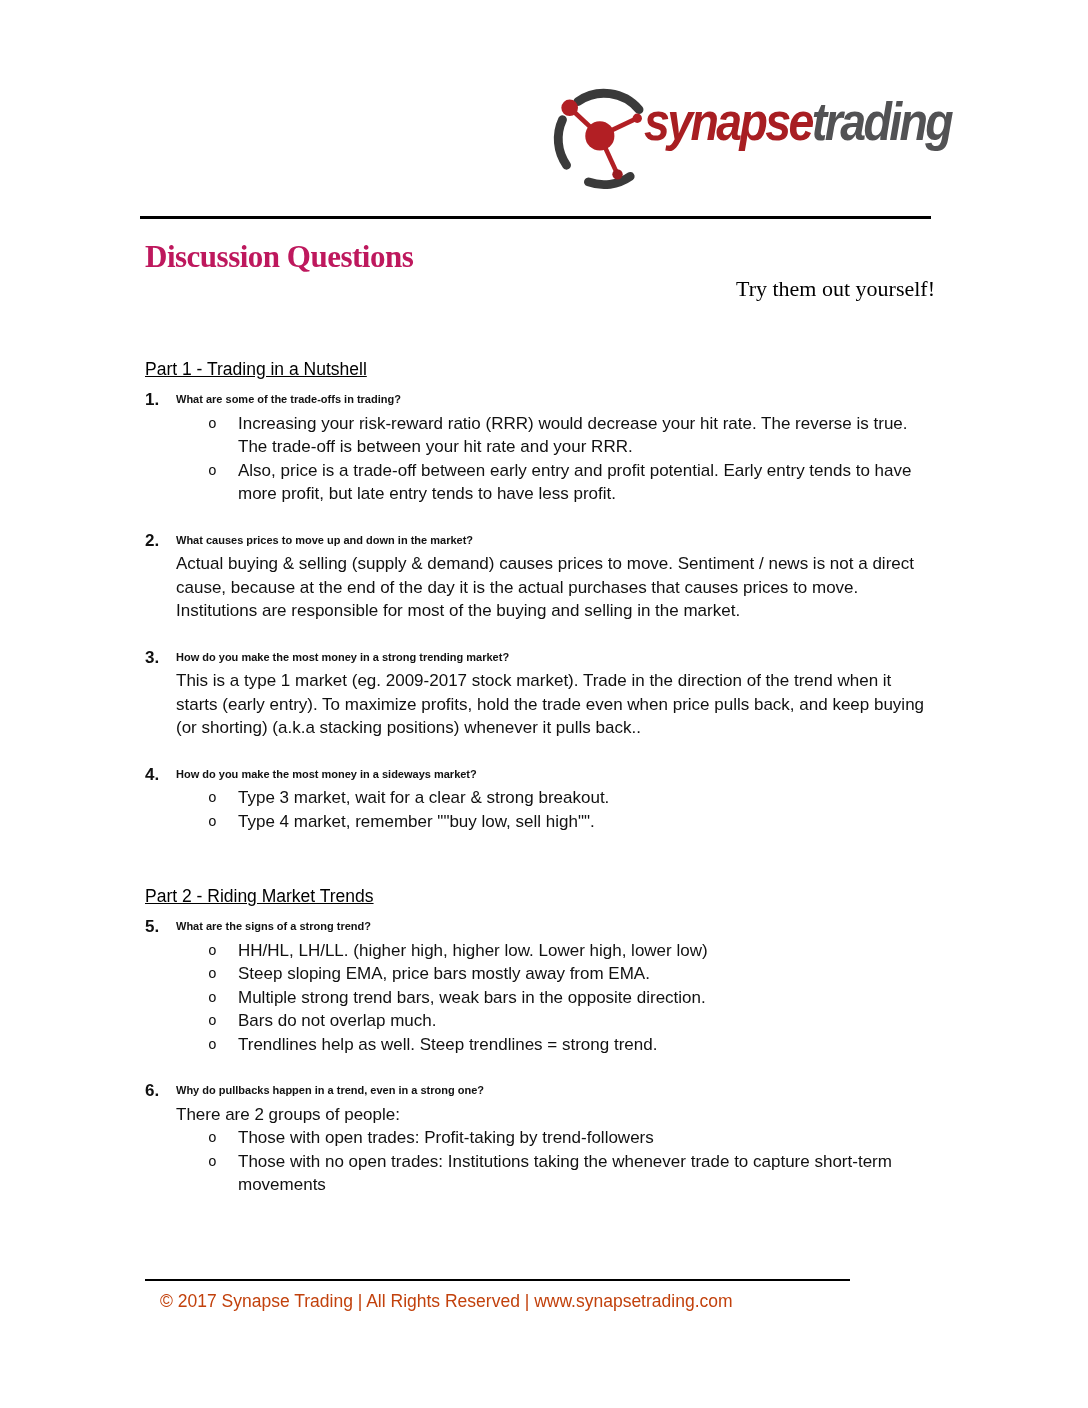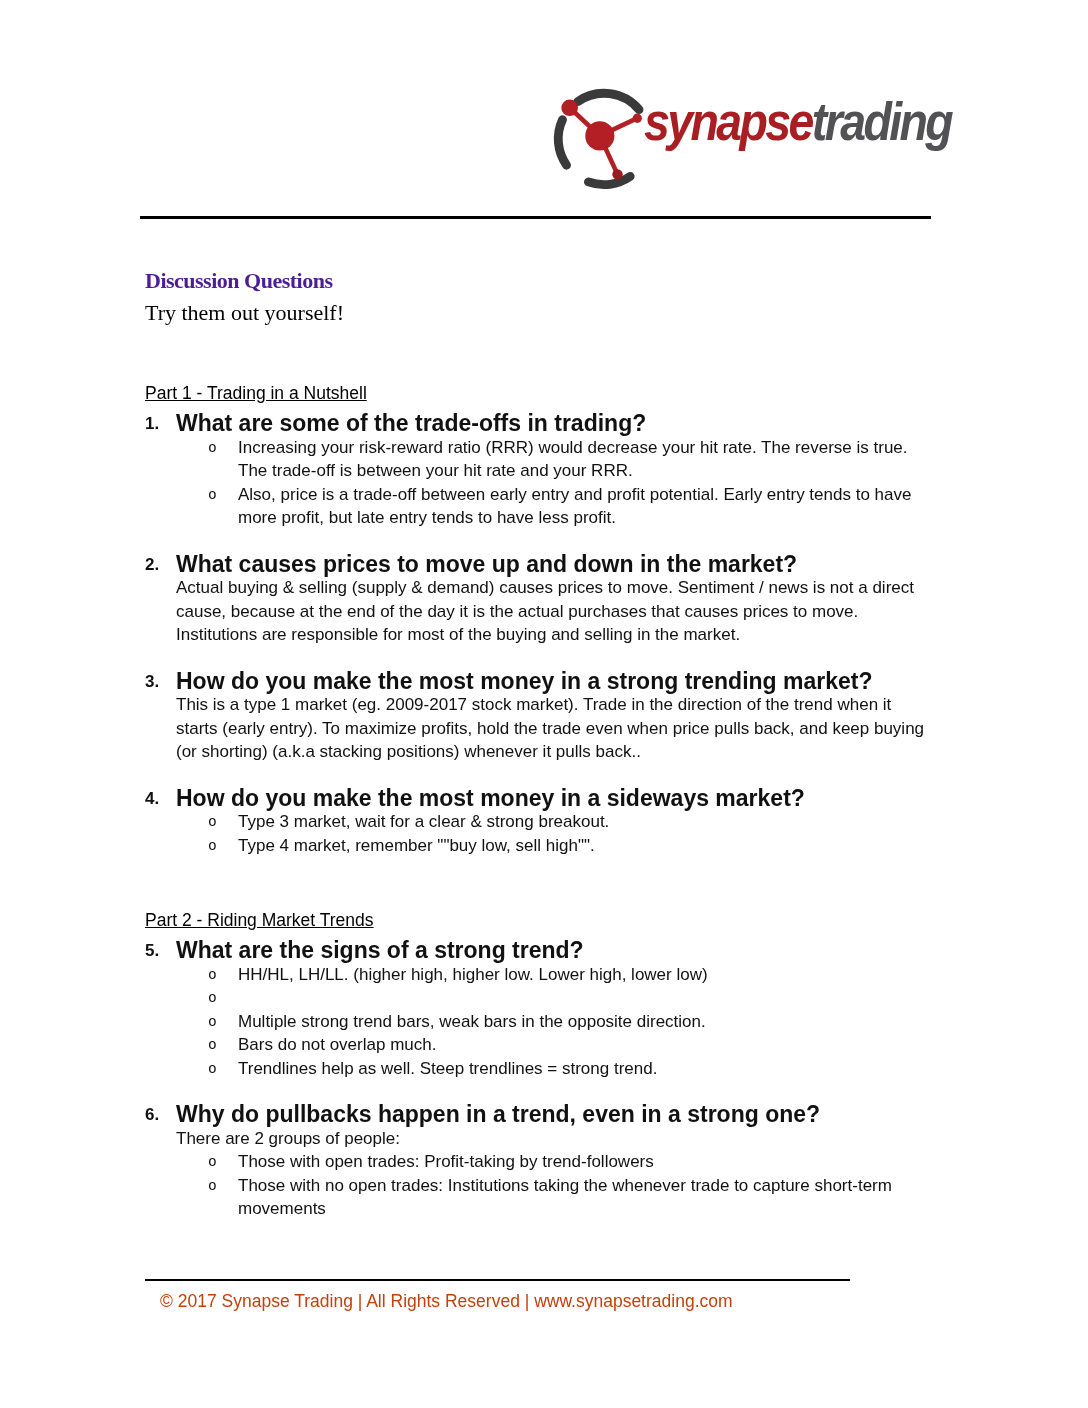--- a/index.html
+++ b/index.html
@@ -54,32 +54,32 @@
 
   
   .content {
     position: absolute;
     top: 240px; left: 145px;
     width: 790px;
   }
   .doc-title {
     font-family: "Liberation Serif", serif;
     font-weight: bold;
-    font-size: 22px;
+    font-size: 31px;
     line-height: 34px;
     letter-spacing: -0.5px;
-    color: #4c1d95;
-    margin-top: 24px;
+    color: #be185d;
   }
   .doc-subtitle {
     font-family: "Liberation Serif", serif;
     font-size: 22px;
     line-height: 26px;
     margin-top: 2px;
     color: #000000;
+    text-align: right;
   }
 
   .section-first { margin-top: 56px; }
   .section-next  { margin-top: 52px; }
 
   .part-heading {
     font-size: 17.5px;
     line-height: 22px;
     text-decoration: underline;
     margin-bottom: 8px;
@@ -91,21 +91,21 @@
   .q-num {
     width: 31px;
     margin-left: -31px;
     flex: none;
     font-weight: bold;
     font-size: 17px;
     line-height: 23.5px;
   }
   .q-text {
     font-weight: bold;
-    font-size: 23px;
+    font-size: 11px;
     line-height: 23.5px;
   }
   .answer-para {
     font-size: 17px;
     line-height: 23.5px;
   }
   .bullet {
     display: flex;
     padding-left: 32px;
   }
@@ -218,20 +218,21 @@
         <div class="q-head">
           <span class="q-num">5.</span>
           <span class="q-text">What are the signs of a strong trend?</span>
         </div>
         <div class="bullet">
           <span class="bullet-marker">o</span>
           <span class="bullet-text">HH/HL, LH/LL. (higher high, higher low. Lower high, lower low)</span>
         </div>
         <div class="bullet">
           <span class="bullet-marker">o</span>
+          <span class="bullet-text">Steep sloping EMA, price bars mostly away from EMA.</span>
         </div>
         <div class="bullet">
           <span class="bullet-marker">o</span>
           <span class="bullet-text">Multiple strong trend bars, weak bars in the opposite direction.</span>
         </div>
         <div class="bullet">
           <span class="bullet-marker">o</span>
           <span class="bullet-text">Bars do not overlap much.</span>
         </div>
         <div class="bullet">

